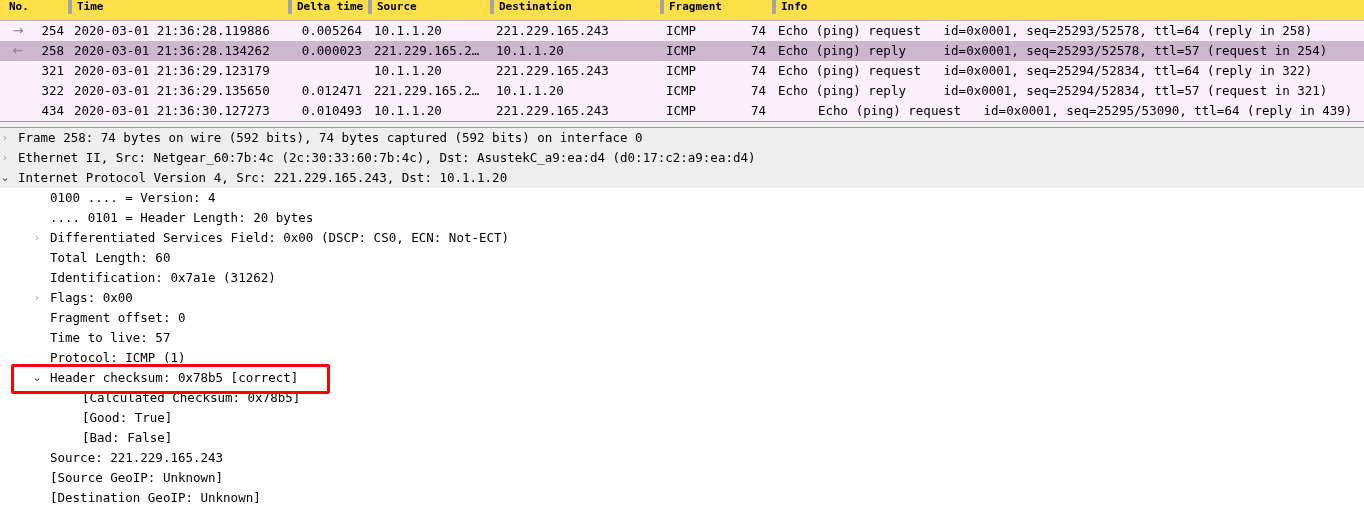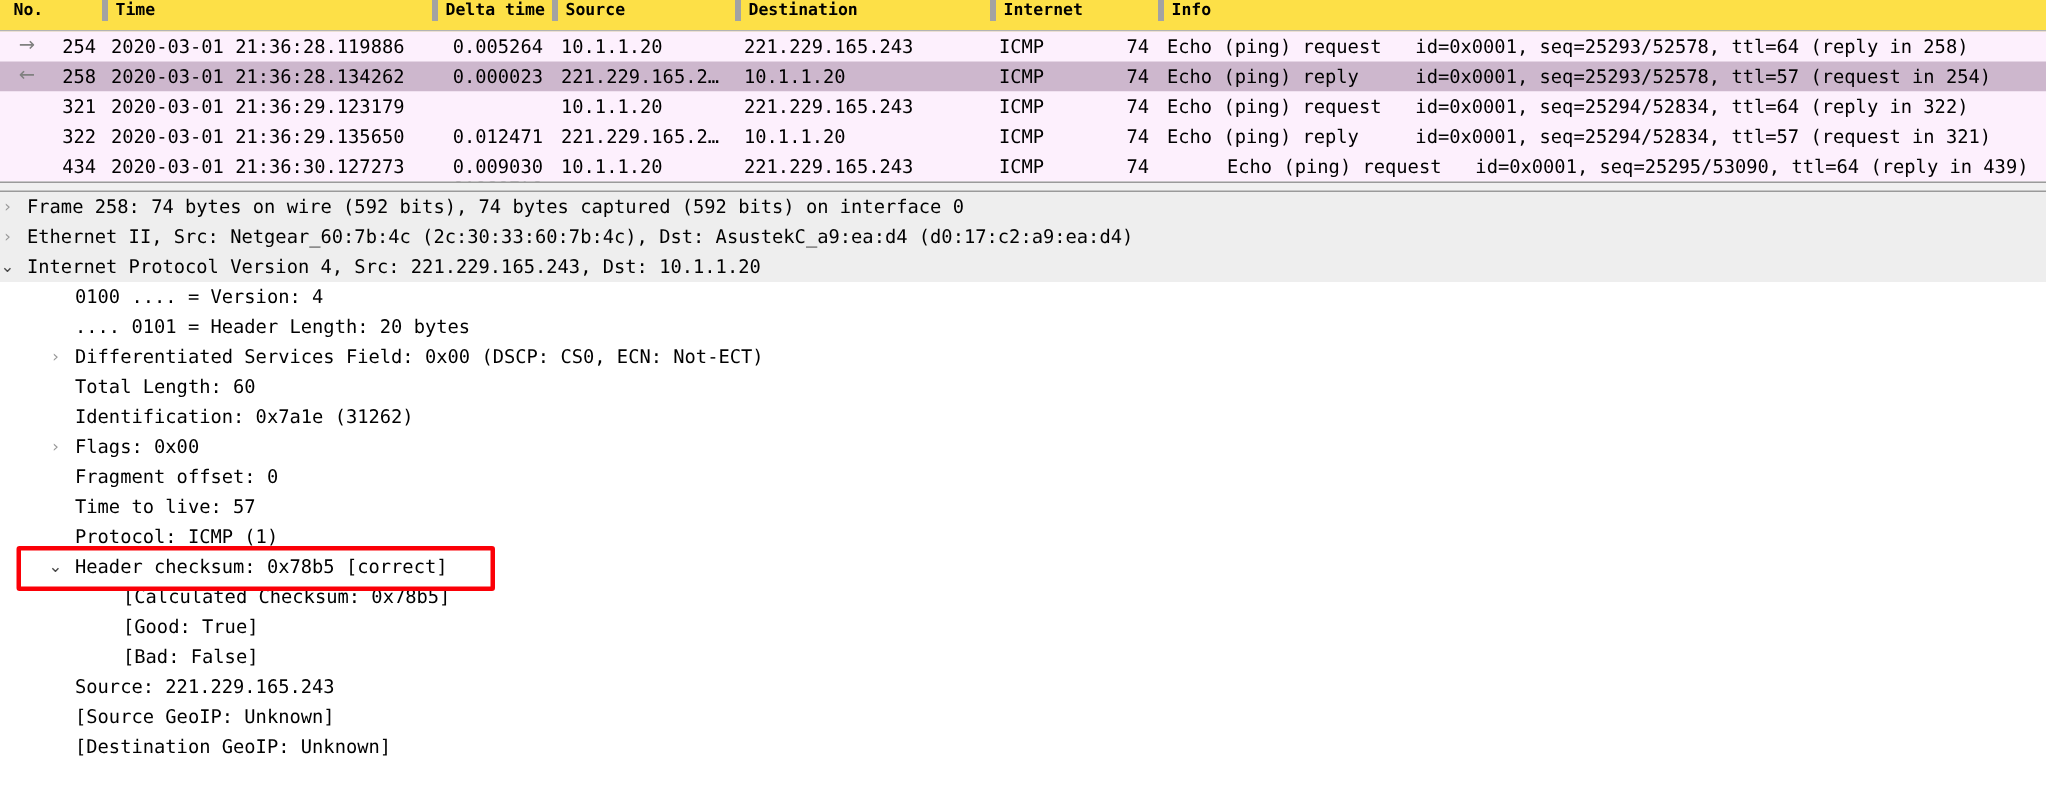--- a/index.html
+++ b/index.html
@@ -146,21 +146,21 @@
 </head>
 <body>
 
 <div id="packet-list">
   <div class="pl-header" id="pl-header">
       <div class="hcell" style="left: 4px; width: 64px;">No.</div>
       <div class="hcell div" style="left: 68px; width: 216px;">Time</div>
       <div class="hcell div" style="left: 288px; width: 76px;">Delta time</div>
       <div class="hcell div" style="left: 368px; width: 118px;">Source</div>
       <div class="hcell div" style="left: 490px; width: 166px;">Destination</div>
-      <div class="hcell div" style="left: 660px; width: 58px;">Internet</div>
+      <div class="hcell div" style="left: 660px; width: 58px;">Fragment</div>
       <div class="hcell div" style="left: 726px; width: 46px; margin-top: 22px;">Length</div>
       <div class="hcell div" style="left: 772px; width: 580px;">Info</div>
     </div>
   <div id="pl-body">
       <div class="pl-row">
         <div class="dir-arrow">→</div>
         <div class="pl-cell num" style="left: 4px; width: 64px;">254</div>
         <div class="pl-cell left" style="left: 70px; width: 216px;">2020-03-01 21:36:28.119886</div>
         <div class="pl-cell num" style="left: 290px; width: 76px;">0.005264</div>
         <div class="pl-cell left" style="left: 370px; width: 118px;">10.1.1.20</div>
@@ -196,21 +196,21 @@
         <div class="pl-cell num" style="left: 290px; width: 76px;">0.012471</div>
         <div class="pl-cell left" style="left: 370px; width: 118px;">221.229.165.2…</div>
         <div class="pl-cell left" style="left: 492px; width: 166px;">10.1.1.20</div>
         <div class="pl-cell left" style="left: 662px; width: 58px;">ICMP</div>
         <div class="pl-cell num" style="left: 724px; width: 46px;">74</div>
         <div class="pl-cell left" style="left: 774px; width: 580px;">Echo (ping) reply     id=0x0001, seq=25294/52834, ttl=57 (request in 321)</div>
       </div>
       <div class="pl-row">
         <div class="pl-cell num" style="left: 4px; width: 64px;">434</div>
         <div class="pl-cell left" style="left: 70px; width: 216px;">2020-03-01 21:36:30.127273</div>
-        <div class="pl-cell num" style="left: 290px; width: 76px;">0.009030</div>
+        <div class="pl-cell num" style="left: 290px; width: 76px;">0.010493</div>
         <div class="pl-cell left" style="left: 370px; width: 118px;">10.1.1.20</div>
         <div class="pl-cell left" style="left: 492px; width: 166px;">221.229.165.243</div>
         <div class="pl-cell left" style="left: 662px; width: 58px;">ICMP</div>
         <div class="pl-cell num" style="left: 724px; width: 46px;">74</div>
         <div class="pl-cell left" style="left: 814px; width: 580px;">Echo (ping) request   id=0x0001, seq=25295/53090, ttl=64 (reply in 439)</div>
       </div>
     </div>
 </div>
 
 <div id="pl-divider"></div>

